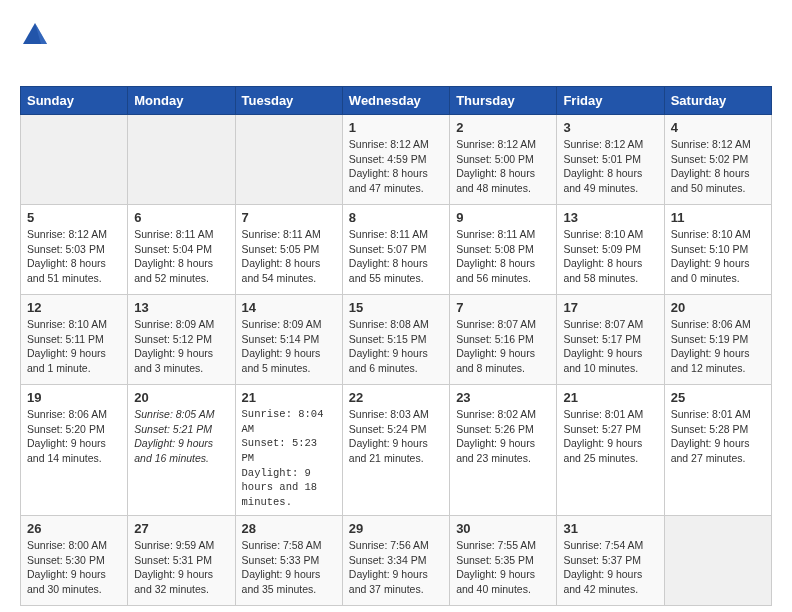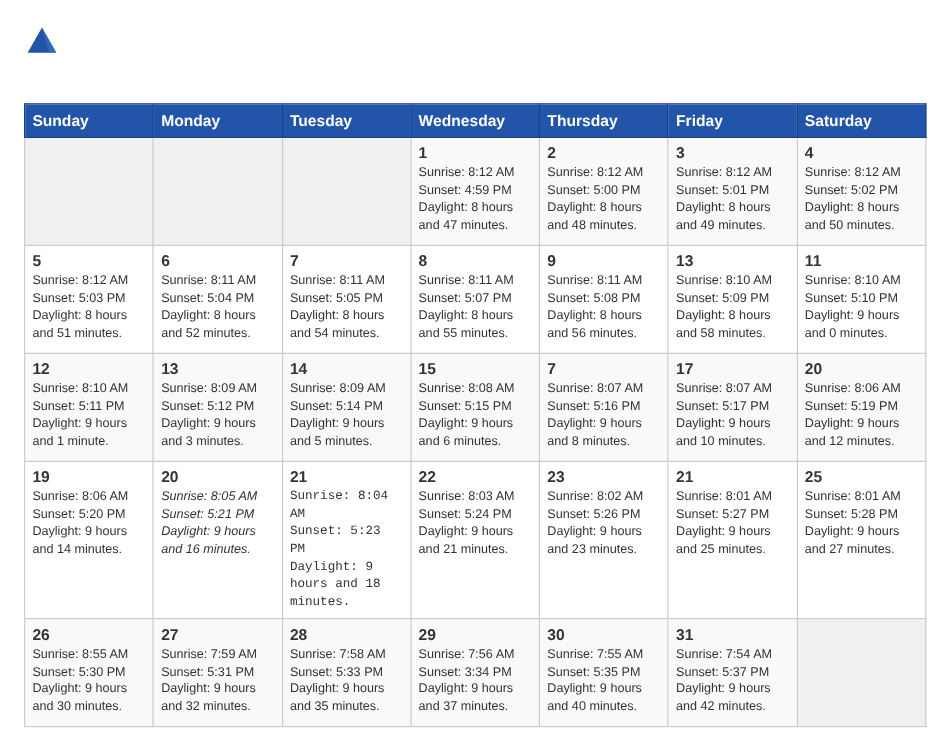--- a/index.html
+++ b/index.html
@@ -277,27 +277,27 @@
         <td>
           <span class="day-number">25</span>
           <div class="day-info" style="white-space: pre-line;">Sunrise: 8:01 AM
 Sunset: 5:28 PM
 Daylight: 9 hours and 27 minutes.</div>
         </td>
       </tr>
       <tr>
         <td>
           <span class="day-number">26</span>
-          <div class="day-info" style="white-space: pre-line;">Sunrise: 8:55 AM
+          <div class="day-info" style="white-space: pre-line;">Sunrise: 8:00 AM
 Sunset: 5:30 PM
 Daylight: 9 hours and 30 minutes.</div>
         </td>
         <td>
           <span class="day-number">27</span>
-          <div class="day-info" style="white-space: pre-line;">Sunrise: 7:59 AM
+          <div class="day-info" style="white-space: pre-line;">Sunrise: 9:59 AM
 Sunset: 5:31 PM
 Daylight: 9 hours and 32 minutes.</div>
         </td>
         <td>
           <span class="day-number">28</span>
           <div class="day-info" style="white-space: pre-line;">Sunrise: 7:58 AM
 Sunset: 5:33 PM
 Daylight: 9 hours and 35 minutes.</div>
         </td>
         <td>

